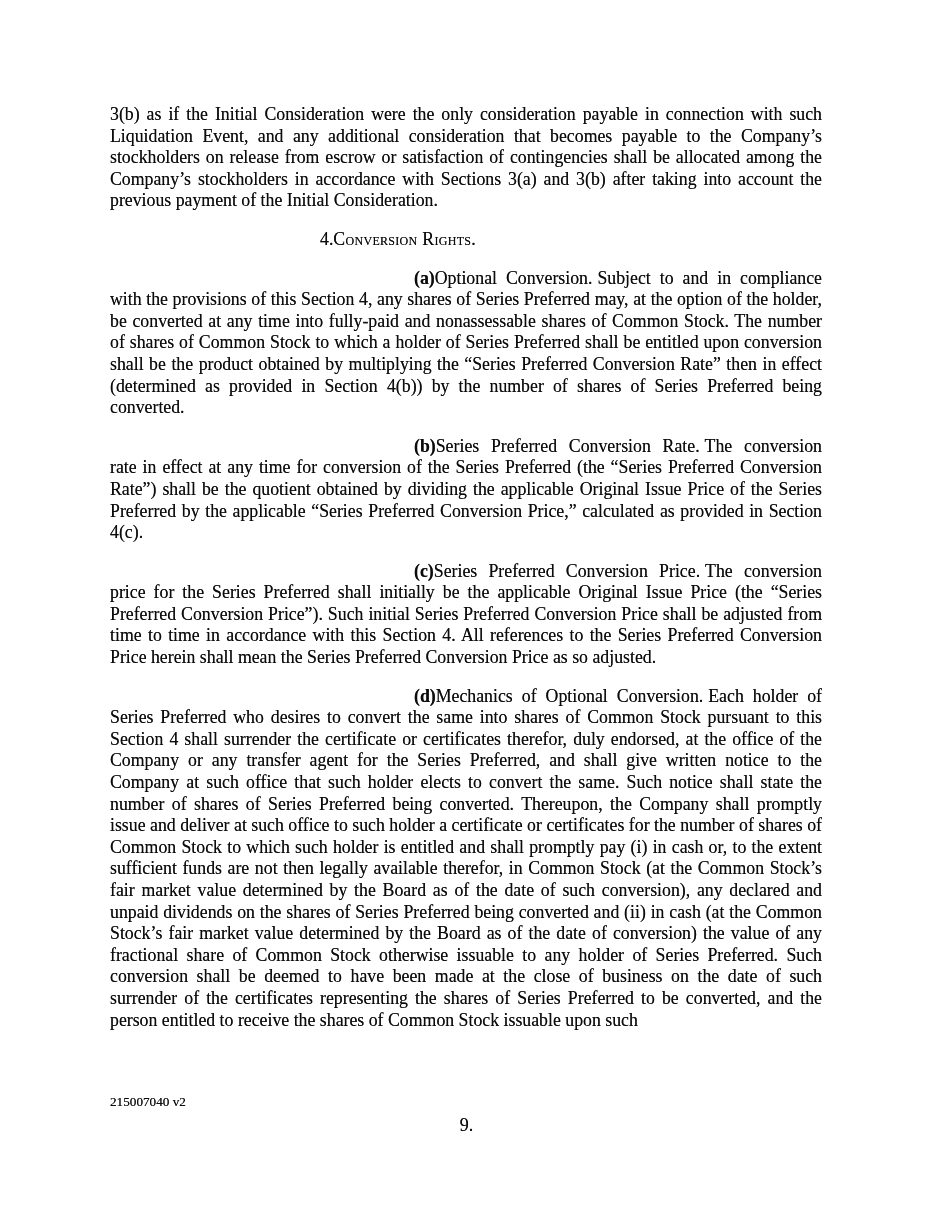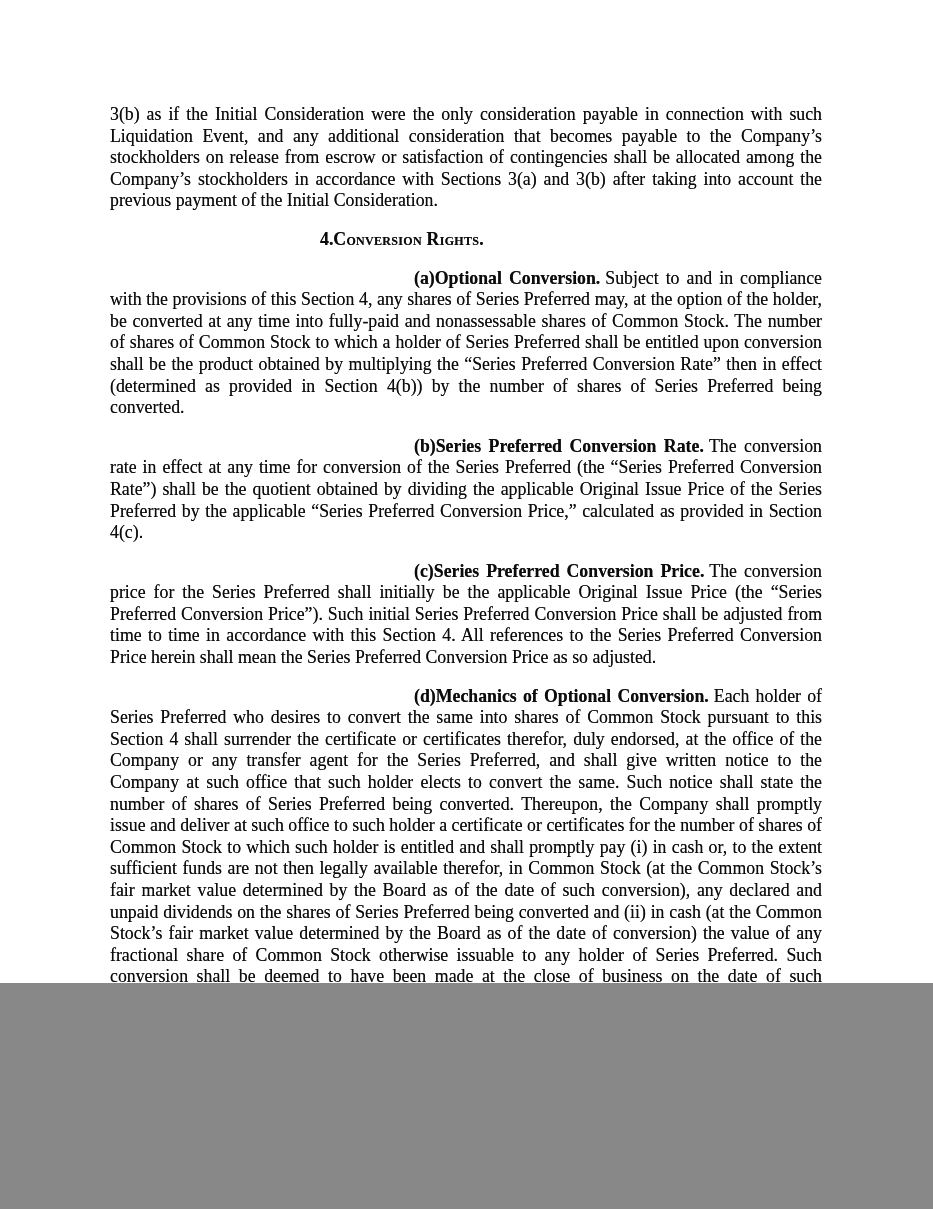--- a/index.html
+++ b/index.html
@@ -1,19 +1,19 @@
 <!DOCTYPE html>
 <html><head>
 <meta charset="utf-8">
 <style>
   html, body { margin: 0; padding: 0; background: #888; }
   .page {
     position: relative;
     width: 933px;
-    height: 983px;
+    height: 1209px;
     background: #ffffff;
     font-family: "Liberation Serif", "DejaVu Serif", serif;
     color: #0c0c0c;
     overflow: hidden;
     margin: 0 auto;
     text-shadow: 0 0 0.5px rgba(0,0,0,0.65);
   }
   .content {
     position: absolute;
     left: 110px;
@@ -21,39 +21,39 @@
     width: 712px;
   }
   .content p {
     margin: 0 0 17px 0;
     font-size: 17.8px;
     line-height: 21.6px;
     text-align: justify;
   }
   .para-indent { text-indent: 152px; }
   .heading {
-    font-weight: bold;
+    font-weight: normal;
     text-indent: 105px;
     text-align: left;
   }
   .heading .hnum {
     display: inline-block;
     min-width: 63px;
   }
   .heading .htitle {
     font-variant: small-caps;
     letter-spacing: 0.3px;
   }
   .sub-label {
     display: inline-block;
     min-width: 69px;
     font-weight: bold;
   }
   .sub-title {
-    font-weight: bold;
+    font-weight: normal;
     margin-right: 5px;
   }
   .page-number {
     position: absolute;
     left: 0;
     top: 1114px;
     width: 100%;
     text-align: center;
     font-size: 18px;
     line-height: 22px;

